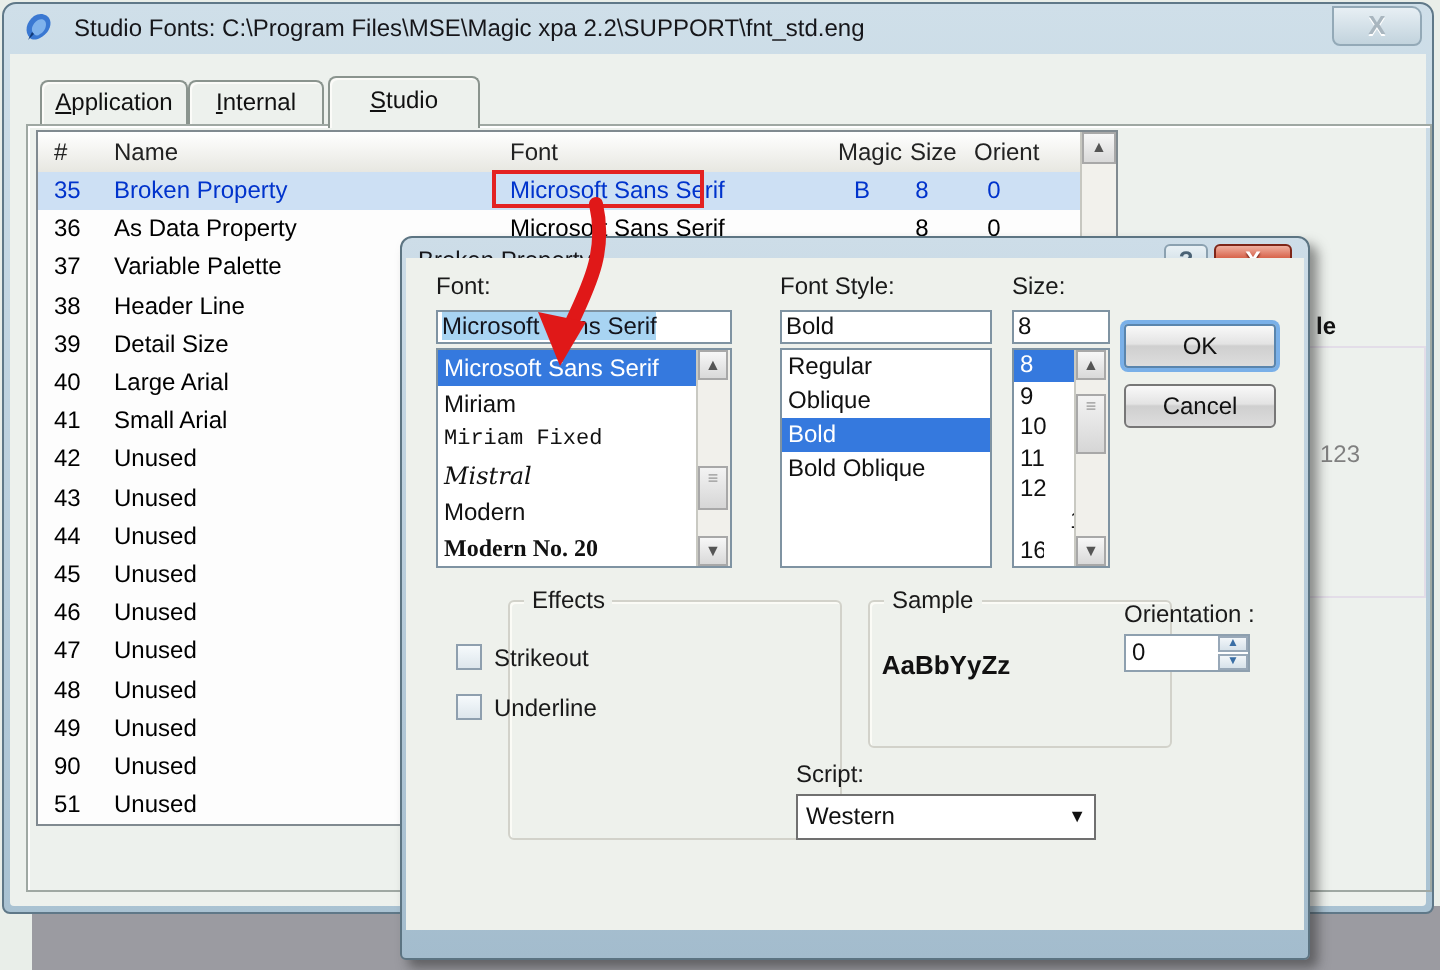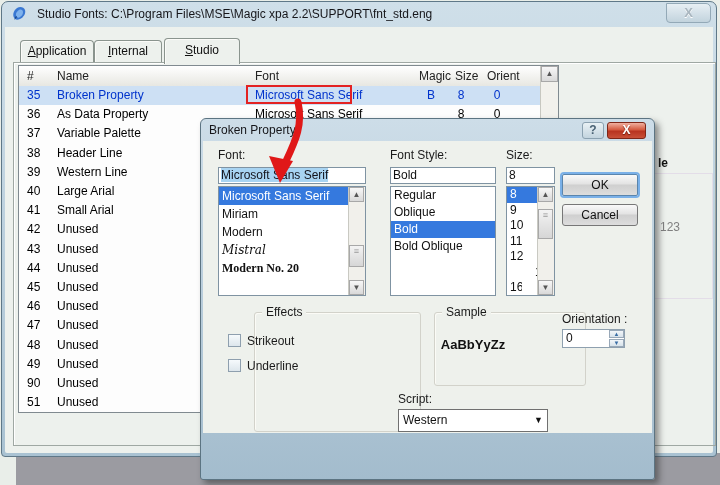--- a/index.html
+++ b/index.html
@@ -69,21 +69,21 @@
     box-shadow:4px 4px 6px rgba(40,40,40,0.5);z-index:10;}
   #dlg-titlebar{position:relative;height:22px;}
   #dlg-title{position:absolute;left:8px;top:4px;color:#16161a;}
   #dlg-help{position:absolute;left:381px;top:3px;width:22px;height:17px;
     background:linear-gradient(#e9f1f5,#c3d4de);border:1px solid #8ba1b0;border-radius:3px;
     text-align:center;line-height:15px;box-sizing:border-box;color:#4a6274;font-weight:bold;}
   #dlg-close{position:absolute;left:406px;top:3px;width:39px;height:17px;
     background:linear-gradient(#f0b0a0,#d45a40 45%,#b83420 55%,#c85038);
     border:1px solid #7e2618;border-radius:3px;text-align:center;line-height:15px;box-sizing:border-box;}
   #dlg-close .x{color:#fff;font-weight:bold;font-size:12px;text-shadow:0 1px 1px #701c0e;}
-  #dlg-client{position:absolute;left:2px;top:22px;width:449px;height:292px;background:#eef1ec;}
+  #dlg-client{position:absolute;left:2px;top:10px;width:449px;height:336px;background:#eef1ec;}
 
   
   .lbl{position:absolute;color:#1a1a1a;white-space:nowrap;}
   .tinput{position:absolute;background:#fff;border:1px solid #7f93a2;box-sizing:border-box;
     height:17px;line-height:15px;padding:0 2px;overflow:hidden;white-space:nowrap;}
   .tinput .seltext{background:#a8d4f2;color:#14141c;}
   .listbox{position:absolute;background:#fff;border:1px solid #7f93a2;box-sizing:border-box;overflow:hidden;}
   .litem{position:relative;padding:0 3px;white-space:nowrap;overflow:hidden;}
   .litem.sel{background:#3579de;color:#fff;}
   .face-sans{font-family:"Liberation Sans",sans-serif;}
@@ -181,21 +181,21 @@
             <div class="trow" style="top: 57.6px;">
               <span class="tcell c-num">38</span>
               <span class="tcell c-name">Header Line</span>
               <span class="tcell c-font"></span>
               <span class="tcell c-style"></span>
               <span class="tcell c-size"></span>
               <span class="tcell c-orient"></span>
             </div>
             <div class="trow" style="top: 76.8px;">
               <span class="tcell c-num">39</span>
-              <span class="tcell c-name">Western Line</span>
+              <span class="tcell c-name">Detail Size</span>
               <span class="tcell c-font"></span>
               <span class="tcell c-style"></span>
               <span class="tcell c-size"></span>
               <span class="tcell c-orient"></span>
             </div>
             <div class="trow" style="top: 96px;">
               <span class="tcell c-num">40</span>
               <span class="tcell c-name">Large Arial</span>
               <span class="tcell c-font"></span>
               <span class="tcell c-style"></span>
@@ -317,22 +317,23 @@
     <div id="dlg-client">
 
       <span class="lbl" style="left:15px;top:7px;">Font:</span>
       <div class="tinput" style="left:15px;top:26px;width:148px;">
         <span class="seltext">Microsoft Sans Serif</span>
       </div>
       <div class="listbox" id="font-list" style="left:15px;top:45px;width:148px;height:110px;">
 
       <div class="litem face-sans sel" style="height: 18px; line-height: 18px; margin-right: 16px;">Microsoft Sans Serif</div>
           <div class="litem face-sans" style="height: 18px; line-height: 18px; margin-right: 16px;">Miriam</div>
+          <div class="litem face-mono" style="height: 18px; line-height: 18px; margin-right: 16px;">Miriam Fixed</div>
+          <div class="litem face-script" style="height: 18px; line-height: 18px; margin-right: 16px;">Mistral</div>
           <div class="litem face-sans" style="height: 18px; line-height: 18px; margin-right: 16px;">Modern</div>
-          <div class="litem face-script" style="height: 18px; line-height: 18px; margin-right: 16px;">Mistral</div>
           <div class="litem face-serif" style="height: 18px; line-height: 18px; margin-right: 16px;">Modern No. 20</div>
           <div class="lscroll">
           <div class="sb-btn" style="width:15px;height:15px;line-height:13px;">▲</div>
           <div class="lthumb" style="top:58px;height:22px;">≡</div>
           <div class="sb-btn" style="width:15px;height:15px;line-height:13px;position:absolute;bottom:0;">▼</div>
         </div>
         </div>
 
       <span class="lbl" style="left:187px;top:7px;">Font Style:</span>
       <div class="tinput" style="left:187px;top:26px;width:106px;">

